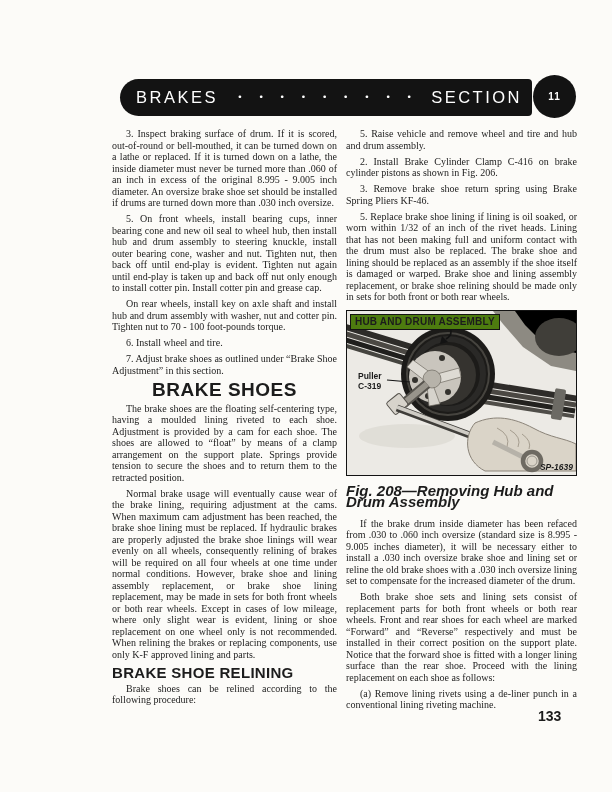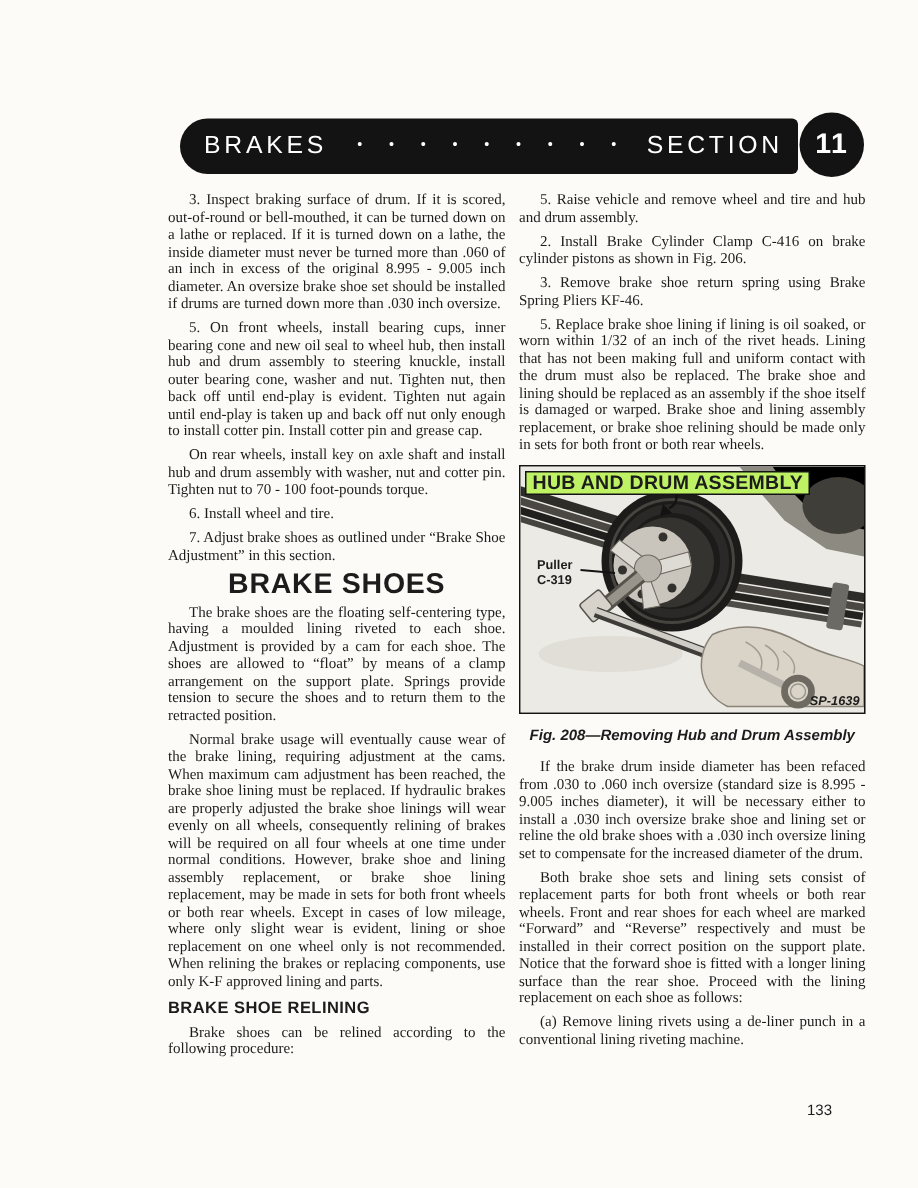--- a/index.html
+++ b/index.html
@@ -43,83 +43,83 @@
   }
   .section-circle {
     position:absolute; left:533px; top:75px;
     width:43px; height:43px;
     background:#131313; border-radius:50%;
     display:flex; align-items:center; justify-content:center;
   }
   .section-circle span {
     color:#fff;
     font-family:"Liberation Sans", sans-serif;
-    font-weight:bold; font-size:19px; letter-spacing:1px;
+    font-weight:bold; font-size:10px; letter-spacing:1px;
   }
 
   
   .col { position:absolute; top:128px; font-size:10px; line-height:11.5px; text-align:justify;margin-left:24px; }
   .col-left  { left:88px;  width:225px; }
   .col-right { left:322px; width:231px; }
   .col p { margin:0 0 4.5px; text-indent:14px; }
 
   .big-heading {
     font-family:Liberation Sans, sans-serif;
     font-weight:bold; font-size:19px; letter-spacing:0.5px;
     text-align:center; text-indent:0;
     margin:8px 0 7px;
   }
   .sub-heading {
     font-family:"Liberation Sans", sans-serif;
-    font-weight:bold; font-size:11px; letter-spacing:0.3px;
+    font-weight:bold; font-size:15px; letter-spacing:0.3px;
     text-align:left; text-indent:0;
     margin:7px 0 4px;
   }
 
   
   .figure { margin-top:7px; }
   .photo {
     position:relative;
     width:229px; height:164px;
     border:1.5px solid #131313;
     background:#eceae5;
     overflow:hidden;
   }
   .photo svg { position:absolute; left:0; top:0; }
   .photo-label-box {
     position:absolute; left:3px; top:3px;
     border:1.5px solid #131313;
-    background:#bef264;
+    background:#4d7c0f;
     padding:1px 4px 2px;
     font-family:"Liberation Sans", sans-serif;
-    font-weight:bold; font-size:13px; letter-spacing:0.2px;
+    font-weight:bold; font-size:10px; letter-spacing:0.2px;
     white-space:nowrap;
   }
   .puller-label {
     position:absolute; left:11px; top:60px;
     font-family:"Liberation Sans", sans-serif;
     font-weight:bold; font-size:8.5px; line-height:10px;
     text-align:left;
   }
   .photo-code {
     position:absolute; right:3px; bottom:1px;
     font-family:"Liberation Sans", sans-serif;
     font-weight:bold; font-style:italic; font-size:8.5px;
   }
   .fig-caption {
     font-family:"Liberation Sans", sans-serif;
     font-weight:bold; font-style:italic;
-    font-size:10px; text-align:center; text-indent:0;
+    font-size:15px; text-align:left; text-indent:0;
     margin:9px 0 10px;
   }
 
   .page-number {
-    position:absolute; left:538px; top:735px;
-    font-family:"Liberation Sans", sans-serif;
-    font-weight:normal; font-size:10px;
+    position:absolute; left:538px; top:708px;
+    font-family:"Liberation Sans", sans-serif;
+    font-weight:bold; font-size:14px;
   }
 </style>
 </head>
 <body>
 
 <div class="page">
 
   <div class="banner">
     <span class="title">BRAKES</span>
     <span class="dots">• • • • • • • • •</span>

